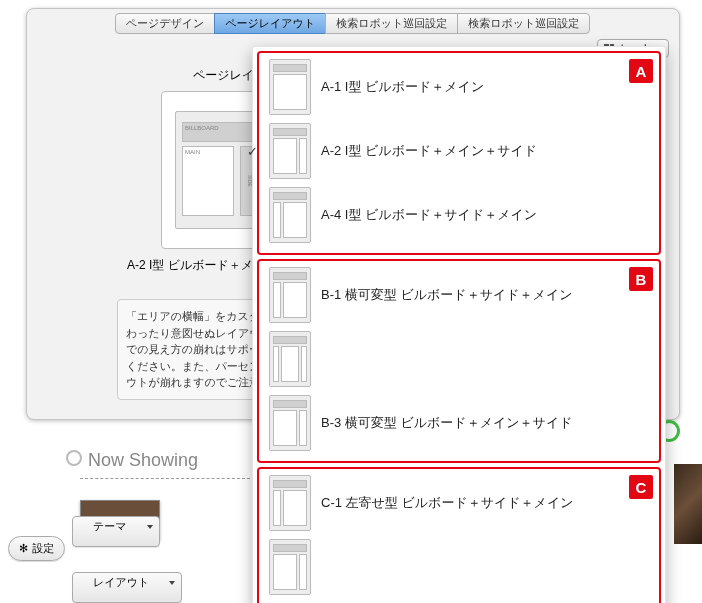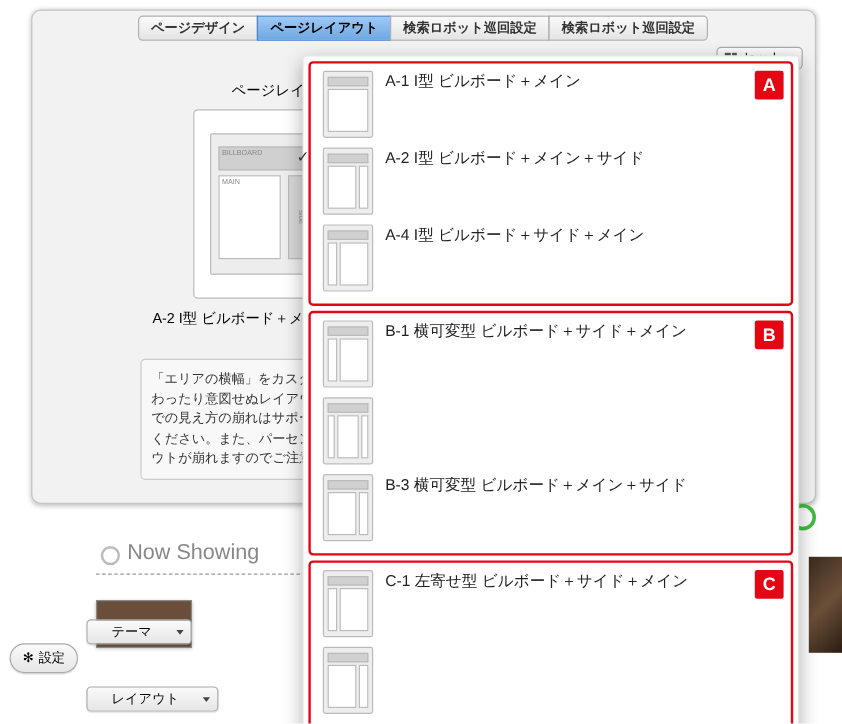--- a/index.html
+++ b/index.html
@@ -22,58 +22,58 @@
     .preview-box { position: absolute; top: 82px; left: 134px; width: 114px; height: 158px; border: 1px solid #bbb; background: #fff; border-radius: 4px; display: flex; align-items: center; justify-content: center; }
     .preview-thumb { width: 86px; height: 118px; border: 1px solid #bbb; background: #ededed; position: relative; border-radius: 2px; }
     .preview-thumb .bill { position: absolute; top: 10px; left: 6px; right: 6px; height: 20px; background: #d0d0d0; font-size: 6px; color: #888; padding: 2px; border: 1px solid #bbb; }
     .preview-thumb .main { position: absolute; top: 34px; left: 6px; width: 52px; height: 70px; background: #fff; border: 1px solid #bbb; font-size: 6px; color: #888; padding: 2px; }
     .preview-thumb .side { position: absolute; top: 34px; right: 6px; width: 14px; height: 70px; background: #d8d8d8; border: 1px solid #bbb; font-size: 5px; color: #888; text-align: center; writing-mode: vertical-rl; }
     .preview-caption { position: absolute; top: 248px; left: 100px; width: 200px; text-align: left; font-size: 12px; }
 
     .note { position: absolute; top: 290px; left: 90px; width: 250px; border: 1px solid #ccc; background: #f8f8f8; border-radius: 4px; padding: 8px; font-size: 11px; line-height: 1.5; color: #333; }
 
     
-    .now-showing { position: absolute; top: 450px; left: 84px; font-size: 18px; color: #888; display: flex; align-items: flex-end; gap: 6px; }
+    .now-showing { position: absolute; top: 450px; left: 66px; font-size: 18px; color: #888; display: flex; align-items: flex-start; gap: 6px; }
     .now-showing .circle { width: 16px; height: 16px; border: 2.5px solid #bbb; border-radius: 50%; }
     .divider { position: absolute; top: 478px; left: 80px; width: 170px; border-top: 1px dashed #999; }
 
     .gear-btn { position: absolute; top: 536px; left: 8px; border: 1px solid #aaa; border-radius: 14px; background: linear-gradient(#fafafa,#e6e6e6); padding: 4px 10px; font-size: 11px; display: flex; align-items: center; gap: 4px; box-shadow: 0 1px 1px rgba(0,0,0,0.15); }
-    .mini-btn { border: 1px solid #aaa; border-radius: 4px; background: linear-gradient(#fafafa,#e6e6e6); padding: 2px 6px 2px 20px; font-size: 11px; display: flex; align-items: center; gap: 18px; position: absolute; left: 72px; box-shadow: 0 1px 1px rgba(0,0,0,0.1); }
+    .mini-btn { border: 1px solid #aaa; border-radius: 4px; background: linear-gradient(#fafafa,#e6e6e6); padding: 2px 6px 12px 20px; font-size: 11px; display: flex; align-items: center; gap: 18px; position: absolute; left: 72px; box-shadow: 0 1px 1px rgba(0,0,0,0.1); }
     .mini-btn .caret, .gear-btn .caret { width: 0; height: 0; border-left: 3px solid transparent; border-right: 3px solid transparent; border-top: 4px solid #444; margin-left: 2px; }
     .theme-btn { top: 516px; }
     .layout-btn { top: 572px; }
 
     .photo-strip { position: absolute; top: 500px; left: 80px; width: 80px; height: 40px; background: #6a4e3a; border: 1px solid #888; box-shadow: 0 1px 3px rgba(0,0,0,0.3); }
 
     
     .dropdown { position: absolute; top: 46px; left: 252px; width: 414px; background: #fff; border: 1px solid #e4e4e4; border-radius: 3px; box-shadow: 0 6px 16px rgba(0,0,0,0.3); z-index: 50; }
     .group { border: 2px solid #e30613; border-radius: 4px; margin: 4px; padding: 2px 4px 6px; position: relative; }
     .group-badge { position: absolute; top: 6px; right: 6px; width: 24px; height: 24px; background: #e30613; color: #fff; font-weight: bold; font-size: 15px; display: flex; align-items: center; justify-content: center; border-radius: 2px; }
-    .opt { display: flex; align-items: flex-start; gap: 10px; padding: 4px 6px; position: relative; }
+    .opt { display: flex; align-items: center; gap: 10px; padding: 4px 6px; position: relative; }
     .check { position: absolute; left: -16px; font-size: 13px; color: #333; }
     .thumb { width: 42px; height: 56px; border: 1px solid #bbb; background: #ededed; border-radius: 2px; position: relative; flex-shrink: 0; }
     .thumb .tb { position: absolute; top: 4px; left: 3px; right: 3px; height: 8px; background: #d0d0d0; border: 0.5px solid #bbb; }
     .thumb .tm { position: absolute; top: 14px; left: 3px; width: 24px; height: 36px; background: #fff; border: 0.5px solid #bbb; }
     .thumb .ts { position: absolute; top: 14px; right: 3px; width: 8px; height: 36px; background: #fff; border: 0.5px solid #bbb; }
     .thumb.full .tm { width: auto; right: 3px; }
     .thumb.sm .tm { left: 13px; width: auto; right: 3px; }
     .thumb.sm .ts { left: 3px; right: auto; }
     .thumb.sms .tm { left: 11px; width: 18px; }
     .thumb.sms .ts2 { position: absolute; top: 14px; right: 3px; width: 6px; height: 36px; background: #fff; border: 0.5px solid #bbb; }
     .thumb.sms .ts { left: 3px; right: auto; width: 6px; }
     .opt-label { font-size: 13px; color: #222; }
 
     .bg-photo { position: absolute; top: 464px; right: 0; width: 28px; height: 80px; background: linear-gradient(135deg,#3b2b1e,#6b4f39,#2a1c10); }
     .green-dot { position: absolute; top: 420px; right: 22px; width: 22px; height: 22px; border: 3px solid #3fbf3f; border-radius: 50%; }
   </style>
 </head>
 <body>
 
 <div class="card">
-  <div class="tabs" style="position:absolute;top:-2px;left:0;right:0;font-weight:bold;">
+  <div class="tabs" style="position:absolute;top:-2px;left:0;right:0;">
     <div class="tab">ページデザイン</div>
     <div class="tab active">ページレイアウト</div>
     <div class="tab">検索ロボット巡回設定</div>
     <div class="tab">検索ロボット巡回設定</div>
   </div>
 
   <div class="set-btn" style="top:30px;">
     <span class="grid-icon">
         <span></span>
         <span></span>

